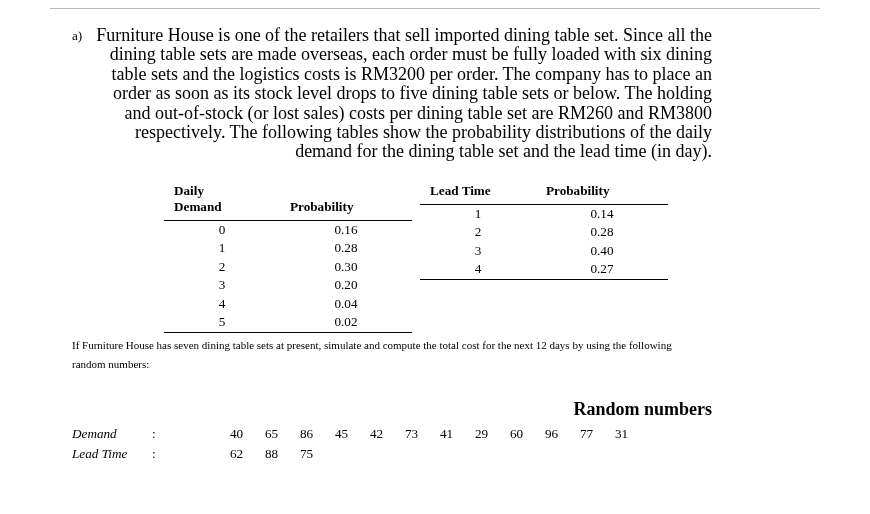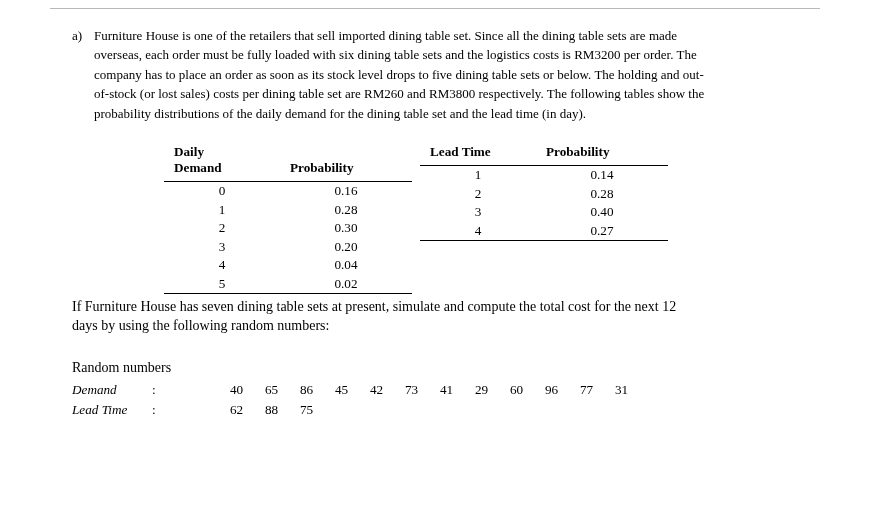--- a/index.html
+++ b/index.html
@@ -40,23 +40,23 @@
     align-items: flex-start;
   }
   .item-marker {
     width: 22px;
     flex: 0 0 22px;
     font-size: 13.2px;
     line-height: 19.4px;
   }
   .item-body {
     flex: 1 1 auto;
-    font-size: 13px;
+    font-size: 18px;
     line-height: 19.4px;
-    text-align: left;
+    text-align: right;
   }
   
   .tables-row {
     position: relative;
     margin-top: 20px;
     height: 152px;
   }
   table.data {
     border-collapse: collapse;
     font-size: 13.2px;
@@ -93,30 +93,31 @@
   }
   .col-demand  { width: 96px; }
   .col-prob    { width: 112px; }
   .col-lead    { width: 96px; }
   .col-prob2   { width: 112px; }
   .two-line-head {
     line-height: 16px;
   }
   
   .closing {
-    font-size: 14px;
+    font-size: 11px;
     line-height: 19.4px;
     margin-top: 2px;
     width: 630px;
   }
   
   .rand-title {
-    font-size: 14px;
-    font-weight: normal;
+    font-size: 18px;
+    font-weight: bold;
     margin-top: 24px;
+    text-align: right;
   }
   .rand-table {
     margin-top: 5px;
     border-collapse: collapse;
     font-size: 13.2px;
   }
   .rand-table td {
     padding: 0 0 3px 0;
     line-height: 17px;
     vertical-align: top;

